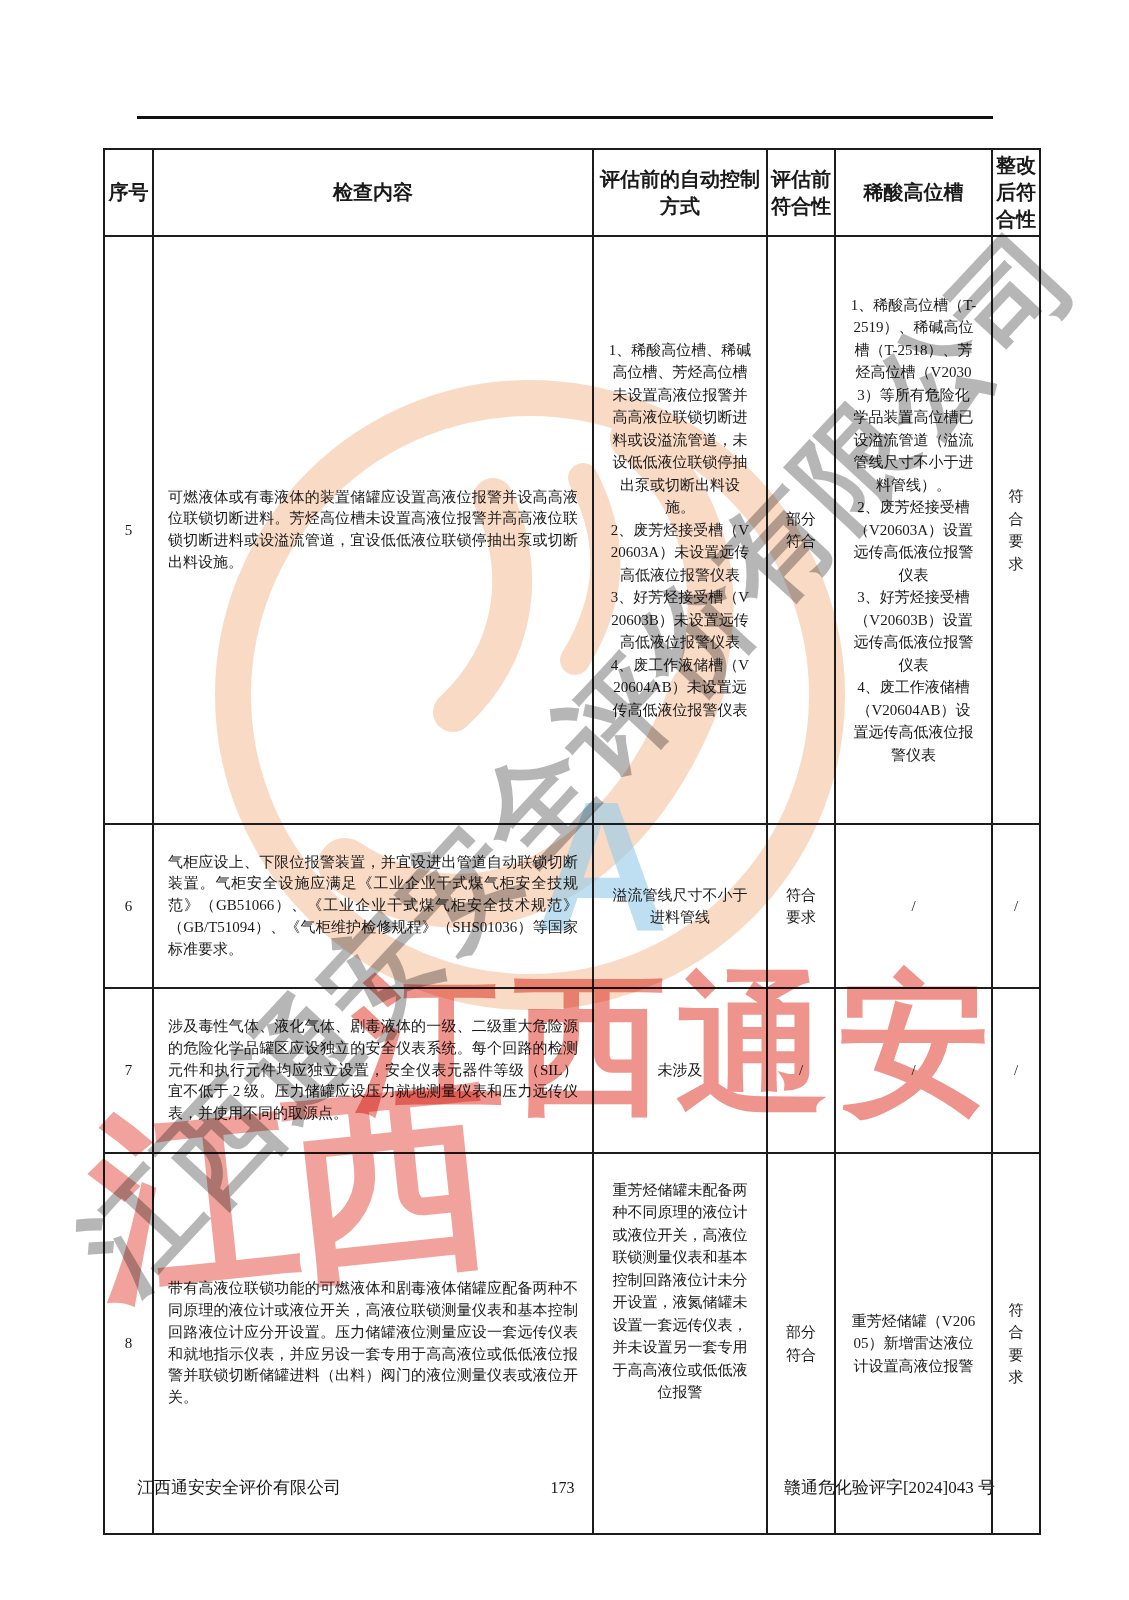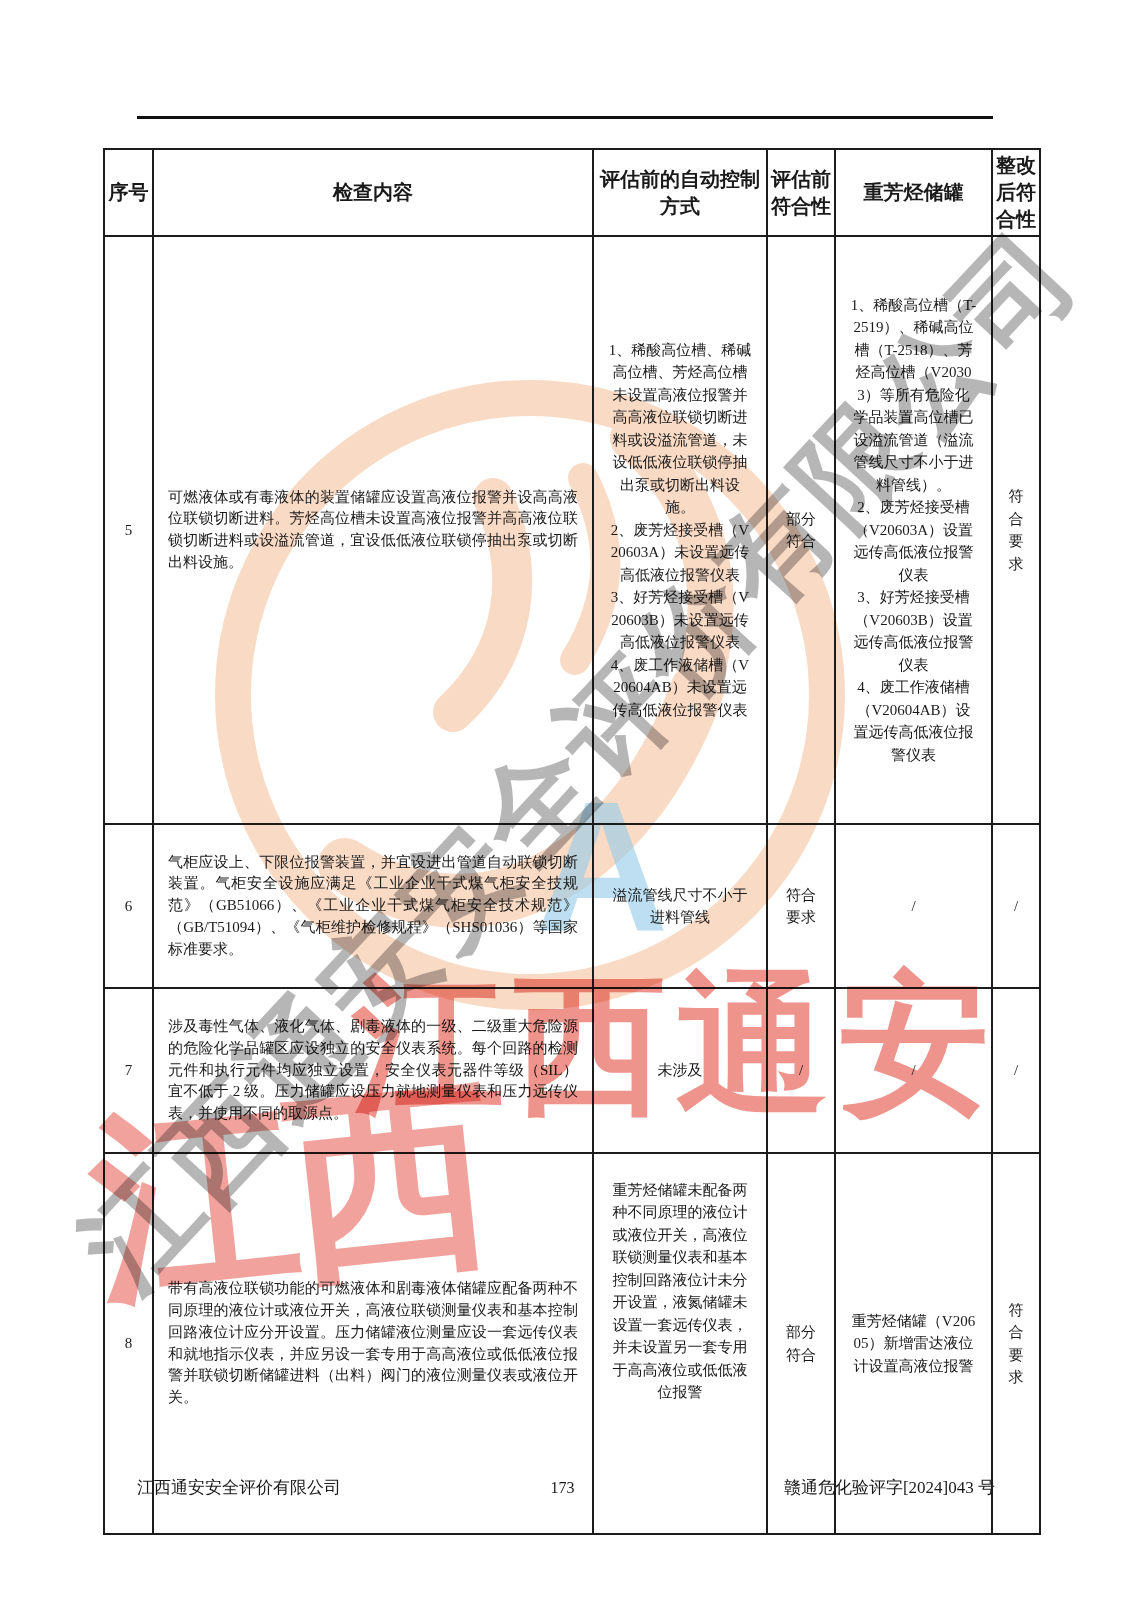--- a/index.html
+++ b/index.html
@@ -121,21 +121,21 @@
       <col class="col-bc">
         <col class="col-measure">
         <col class="col-ac">
     </colgroup>
     <tbody>
         <tr class="hdr-row">
       <th>序号</th>
       <th>检查内容</th>
       <th>评估前的自动控制方式</th>
       <th>评估前符合性</th>
-      <th>重芳烃储罐</th>
+      <th>稀酸高位槽</th>
       <th>整改后符合性</th>
     </tr>
     <tr class="row-5">
       <td class="cell-no">5</td>
       <td class="cell-content">可燃液体或有毒液体的装置储罐应设置高液位报警并设高高液位联锁切断进料。芳烃高位槽未设置高液位报警并高高液位联锁切断进料或设溢流管道，宜设低低液位联锁停抽出泵或切断出料设施。</td>
       <td class="cell-before">1、稀酸高位槽、稀碱高位槽、芳烃高位槽未设置高液位报警并高高液位联锁切断进料或设溢流管道，未设低低液位联锁停抽出泵或切断出料设施。
 2、废芳烃接受槽（V20603A）未设置远传高低液位报警仪表
 3、好芳烃接受槽（V20603B）未设置远传高低液位报警仪表
 4、废工作液储槽（V20604AB）未设置远传高低液位报警仪表</td>
       <td class="cell-bc">部分符合</td>

